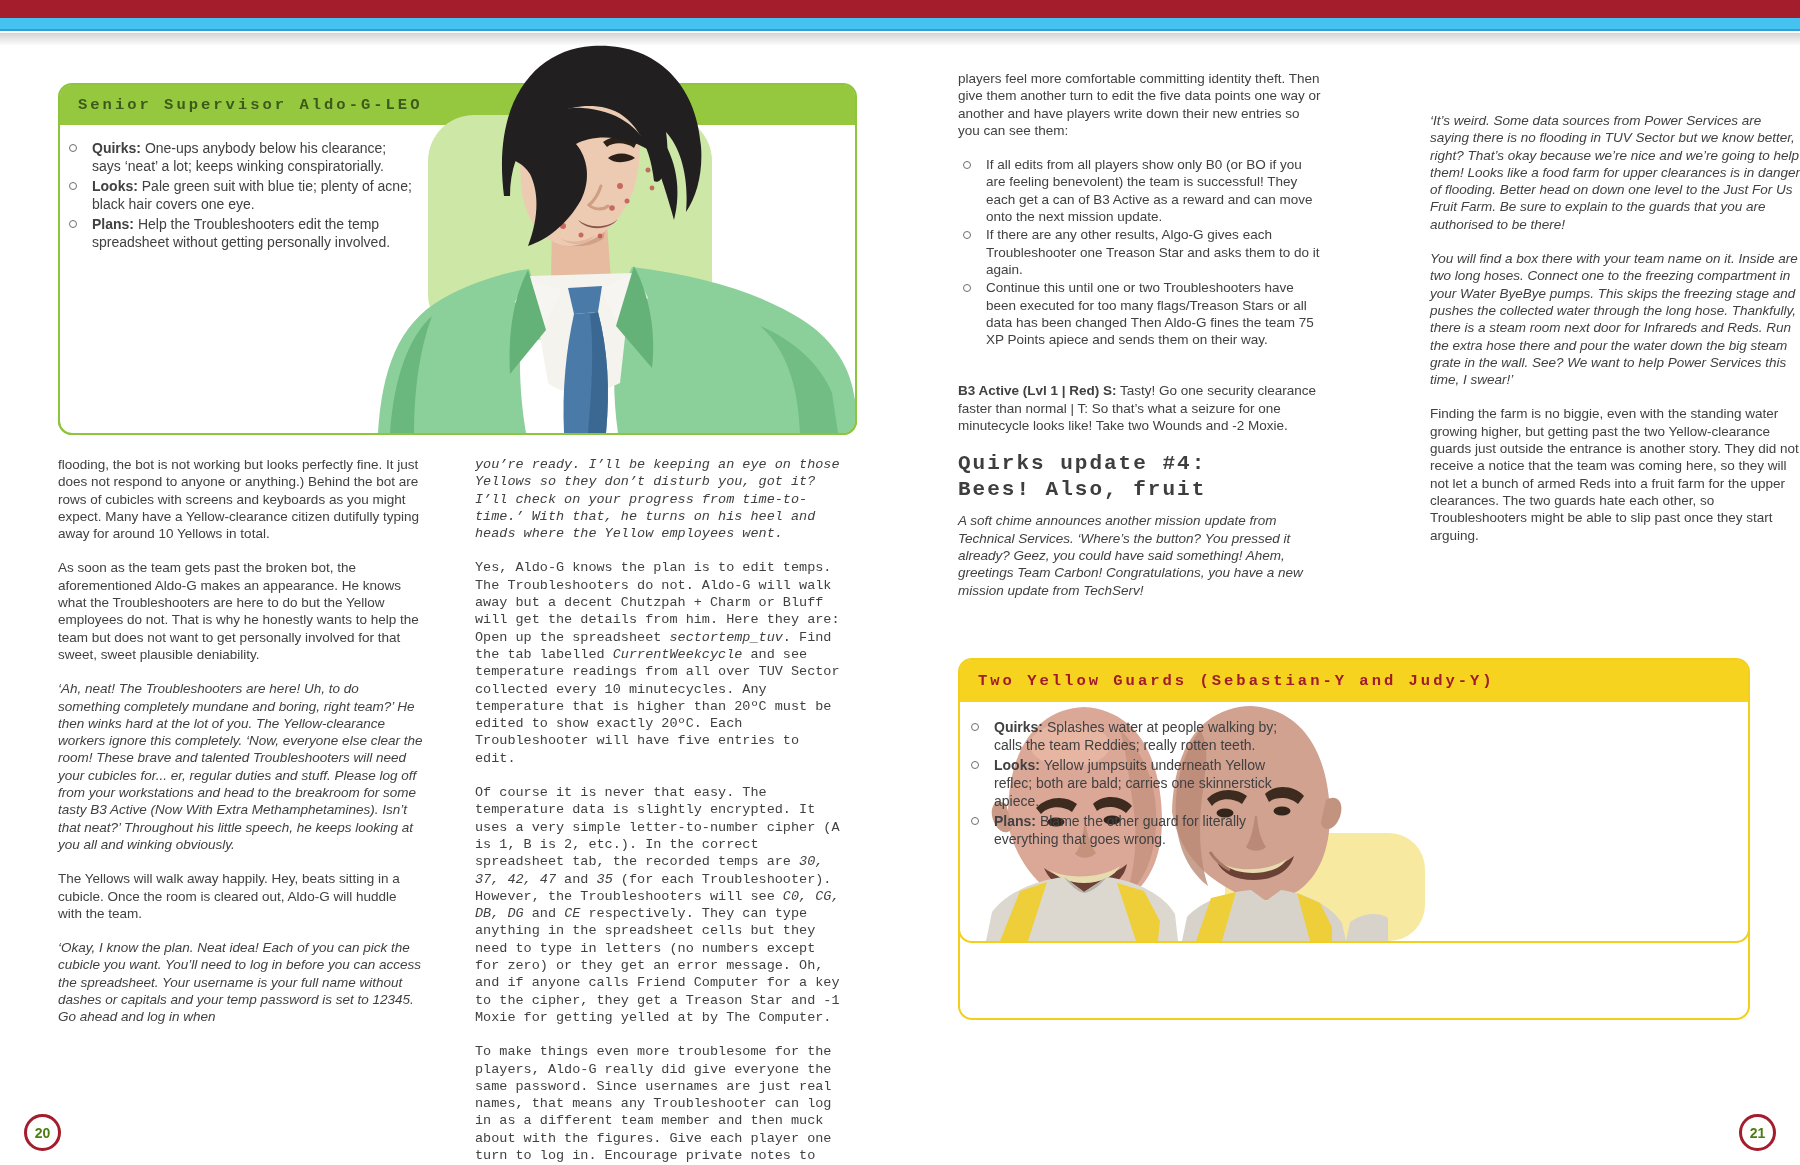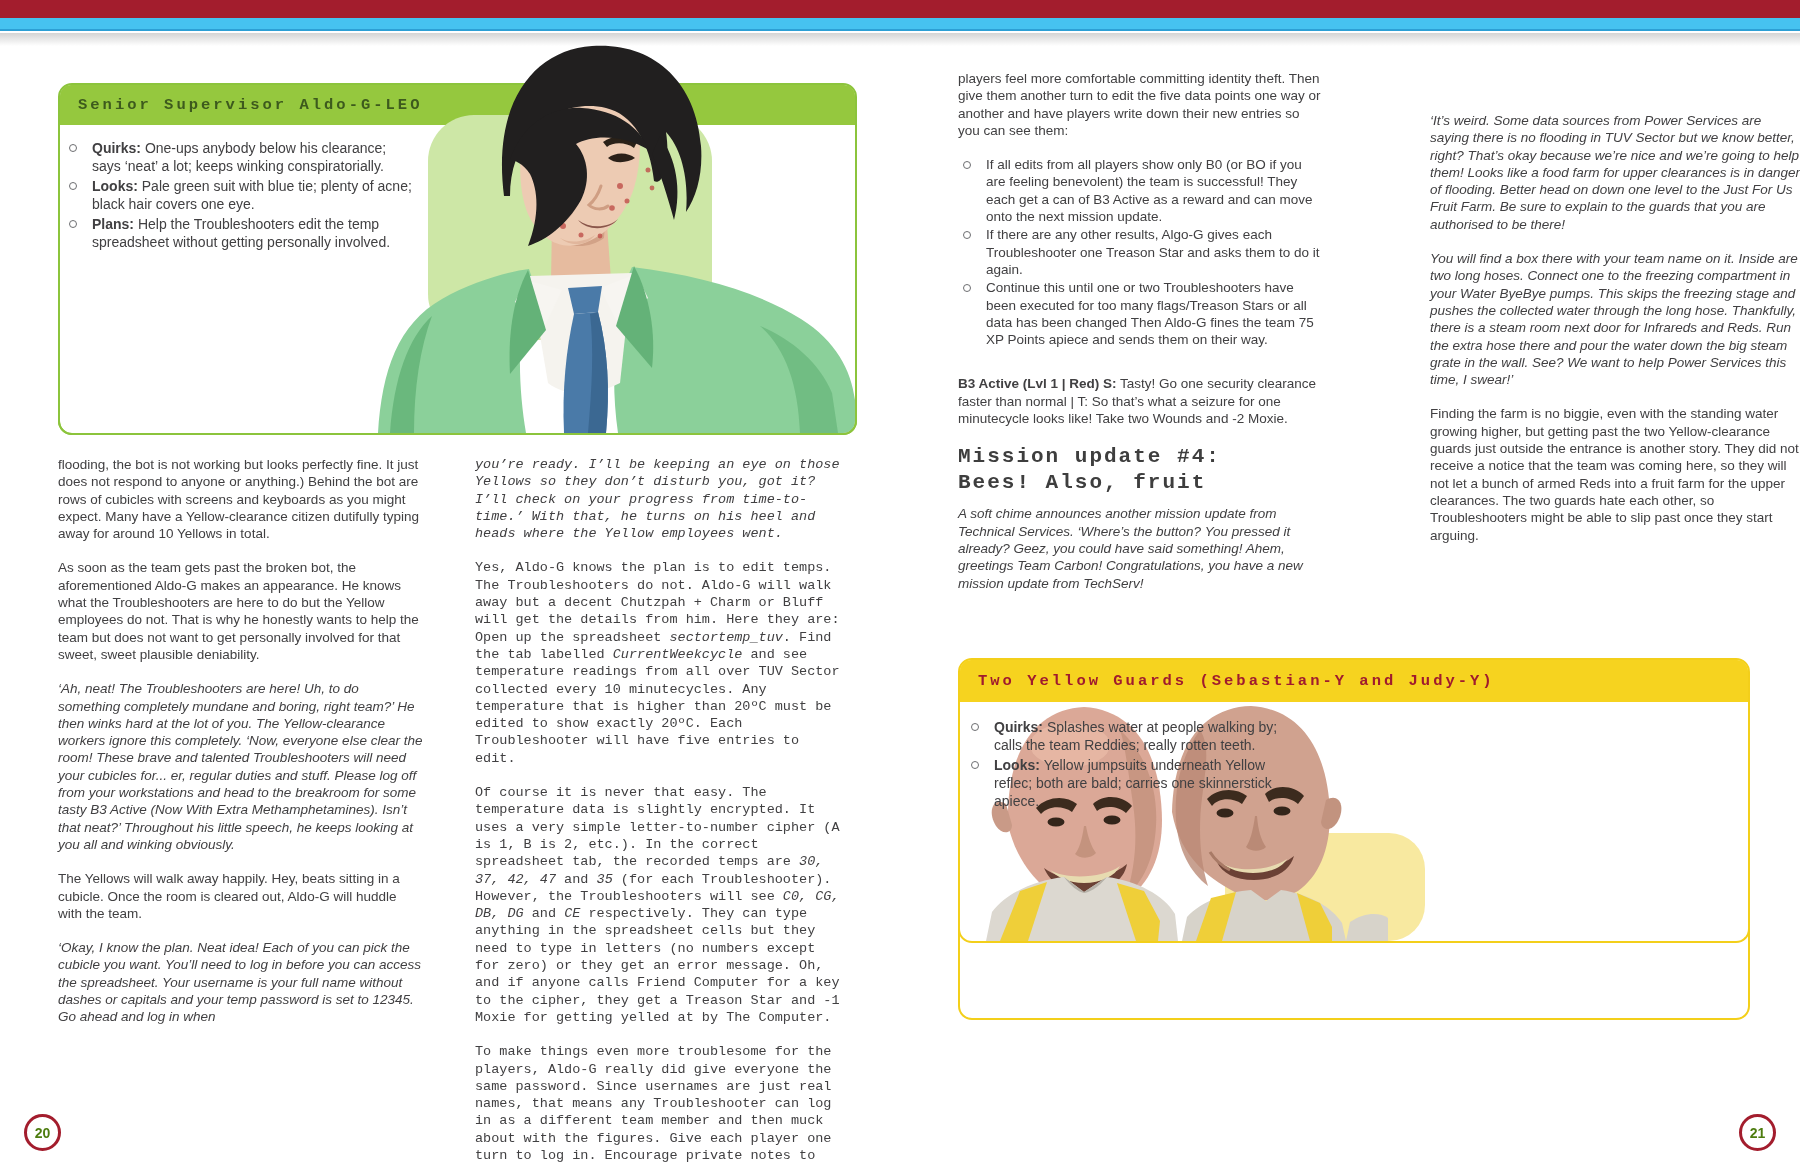--- a/index.html
+++ b/index.html
@@ -32,21 +32,21 @@
 
   .swatch { position:absolute; z-index:2; }
   .swatch.green  { background:var(--green-backdrop,#cde7a6); border-radius:46px; }
   .swatch.yellow { background:var(--yellow-backdrop,#f8e9a0); border-radius:36px; }
 
   .illus-clip { position:absolute; overflow:hidden; z-index:3; border-radius:0 0 12px 12px; }
   .illus-clip svg { position:absolute; left:0; top:0; }
   .guards-svg { position:absolute; right:0; bottom:0; }
 
   
-  .bullet-list { margin:0 0 27px 0; }
+  .bullet-list { margin:0 0 34px 0; }
   .bullet { position:relative; padding-left:28px; margin-bottom:1px; }
   .npc-bullets { position:absolute; z-index:4; font-size:14px; line-height:18px; }
   .npc-bullets .bullet { margin-bottom:2px; }
   .marker { position:absolute; left:5px; top:5px; width:8px; height:8px; border:1.5px solid #6d6e71; border-radius:50%; }
 
   .mono-heading { font-family:"Liberation Mono", monospace; font-weight:bold; font-size:21px; line-height:26px;
                   letter-spacing:2px; color:#3e3e3e; margin:4px 0 9px 0; }
 
   
   .page-circle { position:absolute; width:37px; height:37px; border-radius:50%; background:#fff;
@@ -153,21 +153,21 @@
           <span class="marker"></span>
           <div><span>If there are any other results, Algo-G gives each Troubleshooter one Treason Star and asks them to do it again.</span></div>
         </div>
         <div class="bullet">
           <span class="marker"></span>
           <div><span>Continue this until one or two Troubleshooters have been executed for too many flags/Treason Stars or all data has been changed Then Aldo-G fines the team 75 XP Points apiece and sends them on their way.</span></div>
         </div>
       </div>
     <div class="para"><span class="bd">B3 Active (Lvl 1 | Red) S:</span><span> Tasty! Go one security clearance faster than normal | T: So that’s what a seizure for one minutecycle looks like! Take two Wounds and -2 Moxie.</span></div>
     <h2 class="mono-heading">
-      <span>Mission update #4:</span><br>
+      <span>Quirks update #4:</span><br>
       <span>Bees! Also, fruit</span>
     </h2>
     <div class="para"><span class="it">A soft chime announces another mission update from Technical Services. ‘Where’s the button? You pressed it already? Geez, you could have said something! Ahem, greetings Team Carbon! Congratulations, you have a new mission update from TechServ!</span></div>
   </div>
 
   <div class="col" style="left:1430px; top:70px; width:372px;margin-top:42px;">
       <p class="para"><span class="it">‘It’s weird. Some data sources from Power Services are saying there is no flooding in TUV Sector but we know better, right? That’s okay because we’re nice and we’re going to help them! Looks like a food farm for upper clearances is in danger of flooding. Better head on down one level to the Just For Us Fruit Farm. Be sure to explain to the guards that you are authorised to be there!</span></p>
       <p class="para"><span class="it">You will find a box there with your team name on it. Inside are two long hoses. Connect one to the freezing compartment in your Water ByeBye pumps. This skips the freezing stage and pushes the collected water through the long hose. Thankfully, there is a steam room next door for Infrareds and Reds. Run the extra hose there and pour the water down the big steam grate in the wall. See? We want to help Power Services this time, I swear!’</span></p>
       <p class="para"><span>Finding the farm is no biggie, even with the standing water growing higher, but getting past the two Yellow-clearance guards just outside the entrance is another story. They did not receive a notice that the team was coming here, so they will not let a bunch of armed Reds into a fruit farm for the upper clearances. The two guards hate each other, so Troubleshooters might be able to slip past once they start arguing.</span></p>
     </div>
@@ -178,20 +178,24 @@
   <div class="swatch yellow" style="left:1225px; top:833px; width:200px; height:108px;"></div>
 
   <div class="npc-bullets" style="left:966px; top:718px; width:330px; z-index:4;">
       <div class="bullet">
         <span class="marker"></span>
         <div><span class="bd">Quirks: </span>Splashes water at people walking by; calls the team Reddies; really rotten teeth.</div>
       </div>
       <div class="bullet">
         <span class="marker"></span>
         <div><span class="bd">Looks: </span>Yellow jumpsuits underneath Yellow reflec; both are bald; carries one skinnerstick apiece.</div>
+      </div>
+      <div class="bullet">
+        <span class="marker"></span>
+        <div><span class="bd">Plans: </span>Blame the other guard for literally everything that goes wrong.</div>
       </div>
     </div>
 
   <div class="illus-clip" style="left:960px; top:700px; width:788px; height:241px;">
     <svg class="guards-svg" width="428" height="241" viewBox="0 0 428 241" xmlns="http://www.w3.org/2000/svg">
       <g>
         <path d="M212,112 C214,40 247,7 291,6 C340,9 368,49 370,114 C370,151 358,177 338,191 C319,202 297,203 281,195 C251,181 220,158 212,112 Z" fill="#d0a28f"></path>
         <path d="M240,30 C222,55 214,85 216,120 C218,150 230,172 248,186 C240,160 238,130 242,98 C246,66 250,45 240,30 Z" fill="#ba8a76" opacity="0.8"></path>
         <path d="M366,100 C379,92 386,106 378,121 C372,132 362,131 361,122 Z" fill="#c2937f"></path>
         <path d="M247,99 C257,88 276,87 287,96 L282,104 C272,97 258,98 252,106 Z" fill="#3c2b1e"></path>

